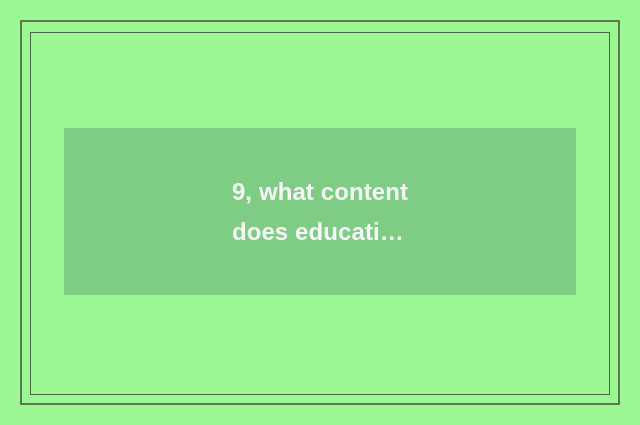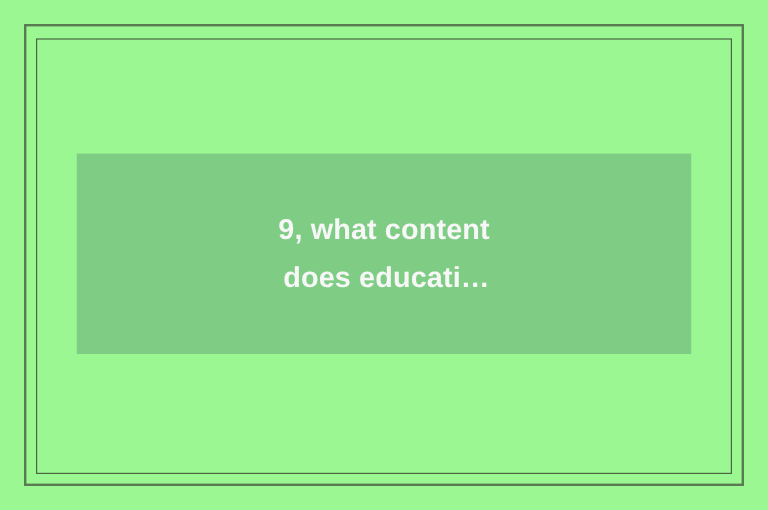--- a/index.html
+++ b/index.html
@@ -56,21 +56,21 @@
     background: #7fcc85;
     box-sizing: border-box;
     display: flex;
     align-items: center;
     justify-content: center;
   }
 
   #panel-text {
     margin: 0;
     padding: 0 16px;
-    text-align: right;
+    text-align: left;
     color: #f7f7f7;
     font-family: "Liberation Sans", sans-serif;
     font-size: 24px;
     font-weight: bold;
     line-height: 40px;
     letter-spacing: 0.1px;
     white-space: pre-line;
     user-select: none;
   }
 </style>

